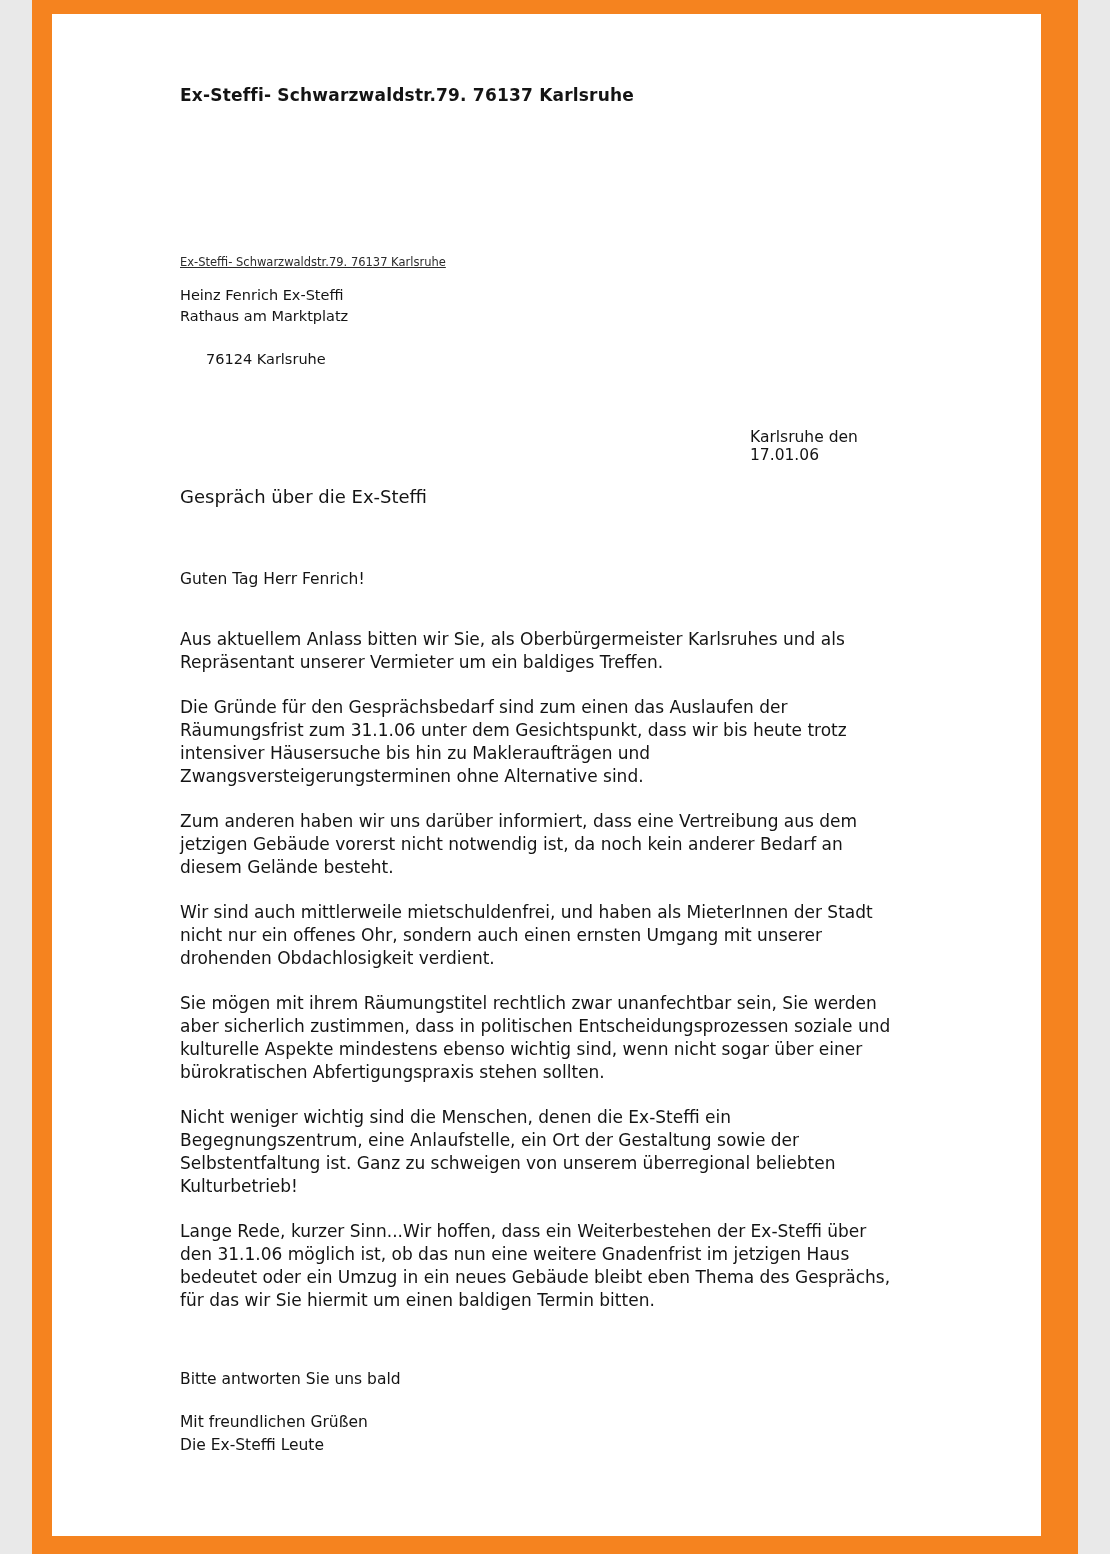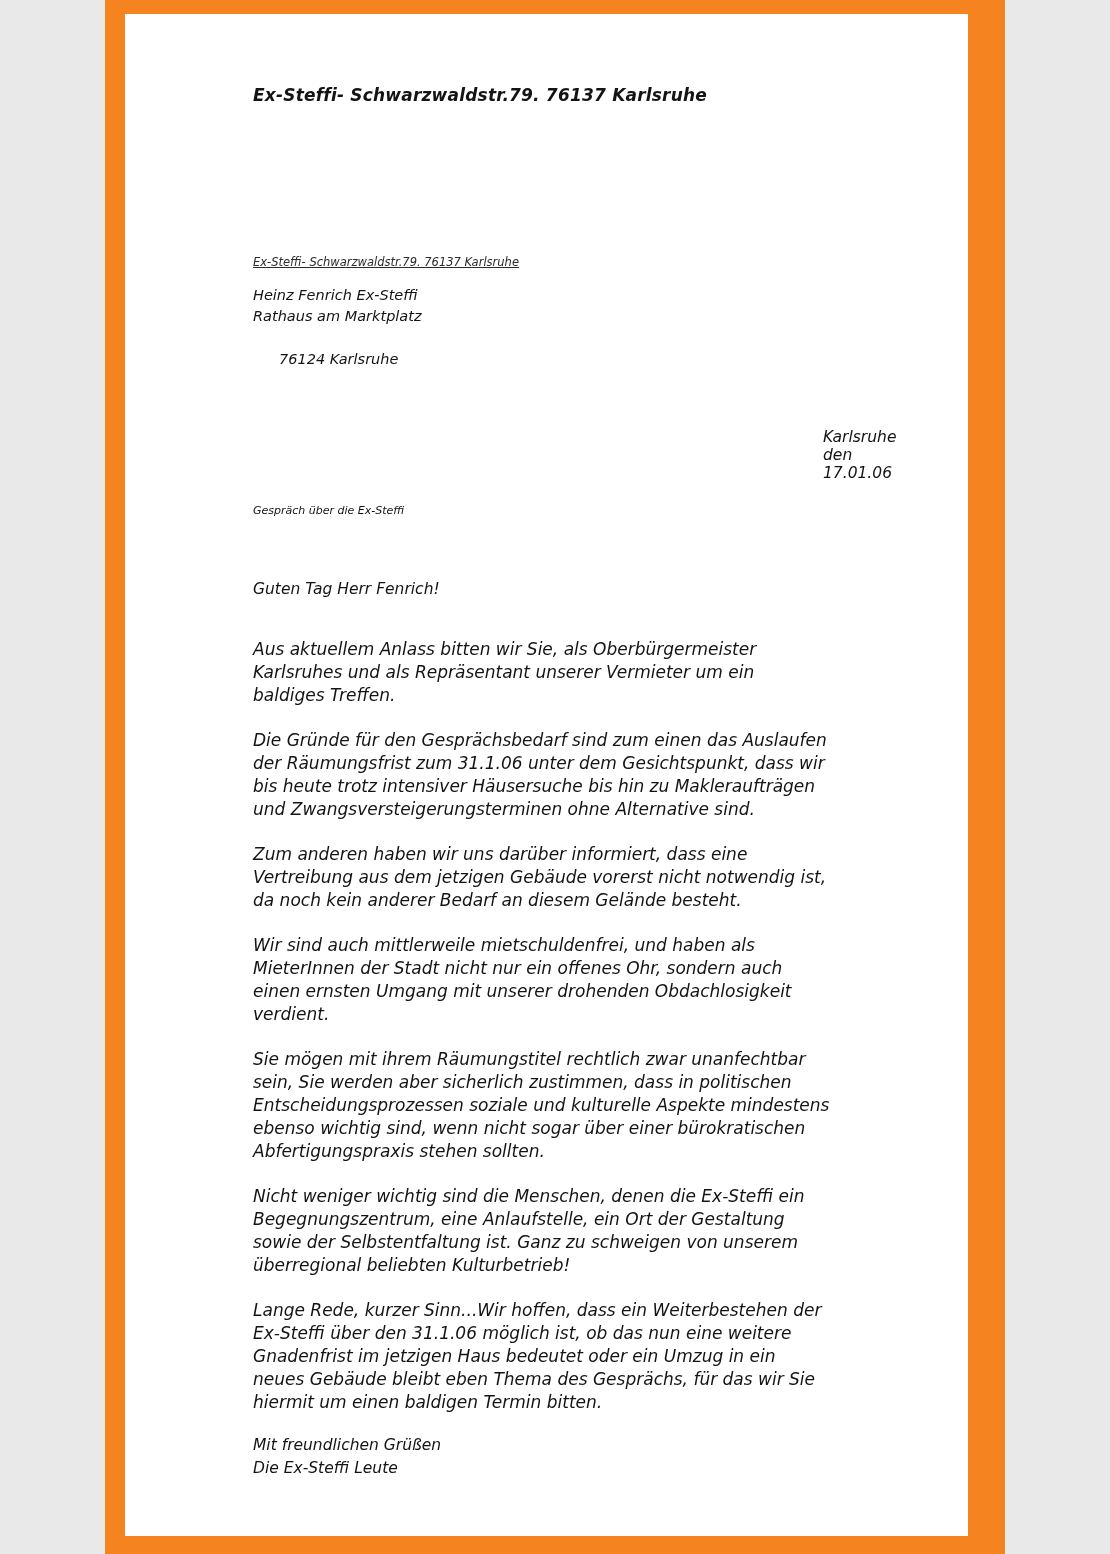--- a/index.html
+++ b/index.html
@@ -1,27 +1,26 @@
 <!DOCTYPE html>
 <html><head>
 <meta charset="utf-8">
 <style>
   html, body {
     margin: 0;
     padding: 0;
     background: #e9e9e9;
   }
   .frame {
-    width: 900px;
+    width: 1046px;
     height: 1554px;
     box-sizing: border-box;
     background: #f5831f; 
     padding: 14px 37px 18px 20px;
     margin: 0 auto;
-    font-style: italic;
   }
   .page {
     background: #ffffff;
     width: 100%;
     height: 100%;
     box-sizing: border-box;
     padding: 70px 138px 40px 128px;
     font-family: "DejaVu Sans", "Liberation Sans", sans-serif;
     color: #141414;
     overflow: hidden;
@@ -51,21 +50,21 @@
     line-height: 21px;
     margin-left: 26px;
   }
   .date-line {
     margin-top: 58px;
     padding-left: 570px;
     font-size: 15.5px;
   }
   .subject-line {
     margin-top: 22px;
-    font-size: 11px;
+    font-size: 18px;
   }
   .salutation {
     margin-top: 63px;
     font-size: 15.5px;
   }
   .body-text p {
     font-size: 17px;
     line-height: 23px;
     margin: 22px 0 0 0;
   }
@@ -112,20 +111,21 @@
     <div class="body-text">
       <p>Aus aktuellem Anlass bitten wir Sie, als Oberbürgermeister Karlsruhes und als Repräsentant unserer Vermieter um ein baldiges Treffen.</p>
       <p>Die Gründe für den Gesprächsbedarf sind zum einen das Auslaufen der Räumungsfrist zum 31.1.06 unter dem Gesichtspunkt, dass wir bis heute trotz intensiver Häusersuche bis hin zu Makleraufträgen und Zwangsversteigerungsterminen ohne Alternative sind.</p>
       <p>Zum anderen haben wir uns darüber informiert, dass eine Vertreibung aus dem jetzigen Gebäude vorerst nicht notwendig ist, da noch kein anderer Bedarf an diesem Gelände besteht.</p>
       <p>Wir sind auch mittlerweile mietschuldenfrei, und haben als MieterInnen der Stadt nicht nur ein offenes Ohr, sondern auch einen ernsten Umgang mit unserer drohenden Obdachlosigkeit verdient.</p>
       <p>Sie mögen mit ihrem Räumungstitel rechtlich zwar unanfechtbar sein, Sie werden aber sicherlich zustimmen, dass in politischen Entscheidungsprozessen soziale und kulturelle Aspekte mindestens ebenso wichtig sind, wenn nicht sogar über einer bürokratischen Abfertigungspraxis stehen sollten.</p>
       <p>Nicht weniger wichtig sind die Menschen, denen die Ex-Steffi ein Begegnungszentrum, eine Anlaufstelle, ein Ort der Gestaltung sowie der Selbstentfaltung ist. Ganz zu schweigen von unserem überregional beliebten Kulturbetrieb!</p>
       <p>Lange Rede, kurzer Sinn...Wir hoffen, dass ein Weiterbestehen der Ex-Steffi über den 31.1.06 möglich ist, ob das nun eine weitere Gnadenfrist im jetzigen Haus bedeutet oder ein Umzug in ein neues Gebäude bleibt eben Thema des Gesprächs, für das wir Sie hiermit um einen baldigen Termin bitten.</p>
     </div>
 
+    <div class="closing-request">Bitte antworten Sie uns bald</div>
 
     <div class="closing-greeting">
       <div>Mit freundlichen Grüßen</div>
       <div>Die Ex-Steffi Leute</div>
     </div>
 
   </div>
 </div>
 
 </body></html>

